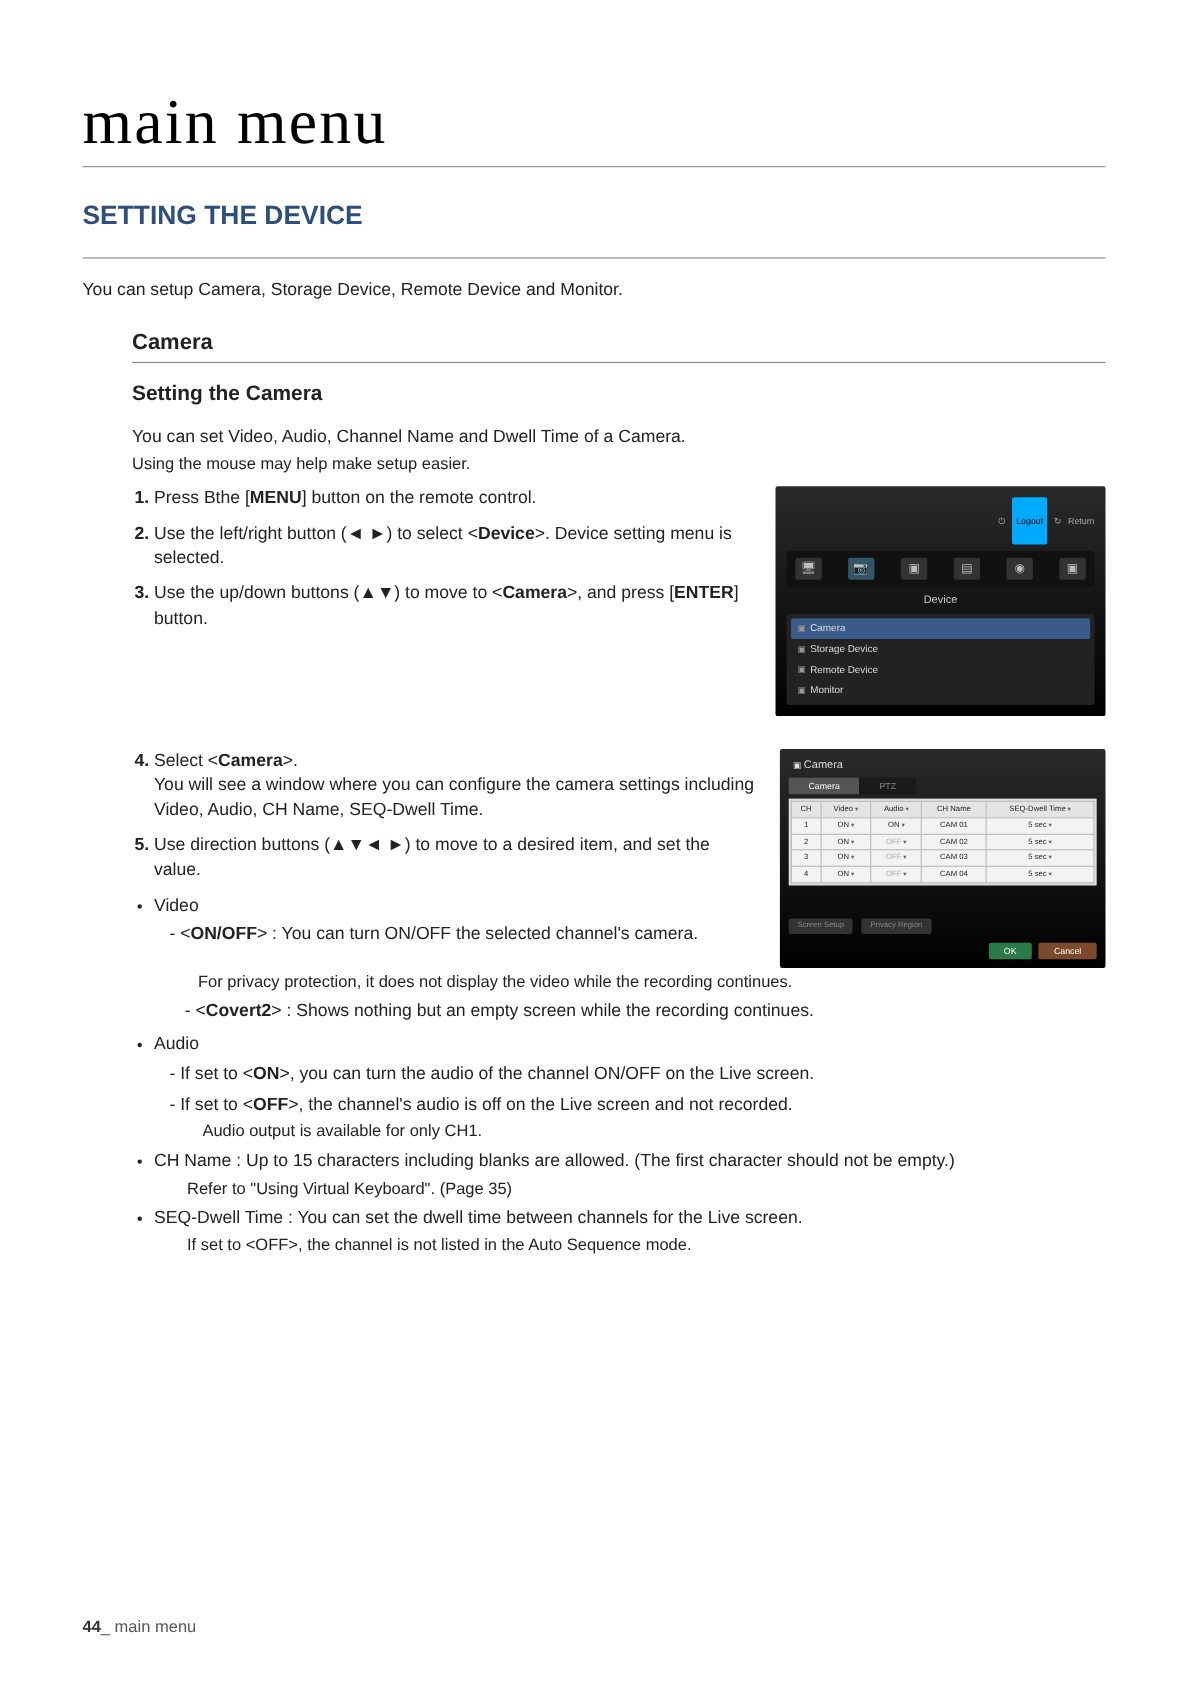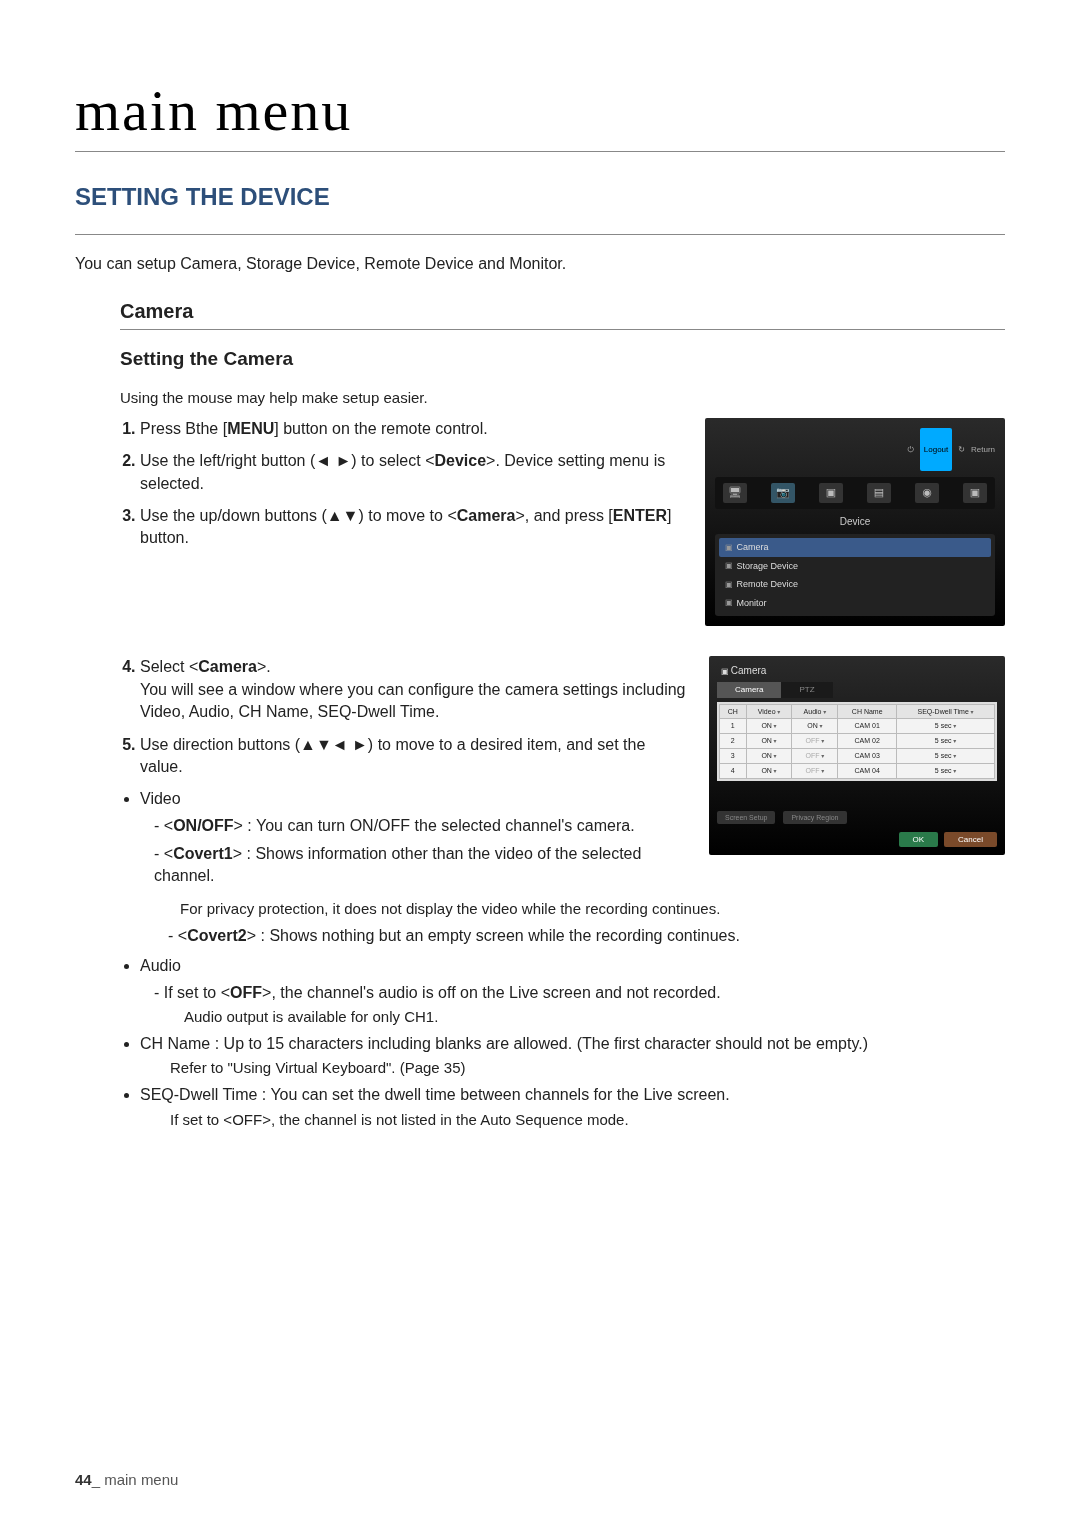--- a/index.html
+++ b/index.html
@@ -289,20 +289,21 @@
 <div class="page-title">main menu</div>
 
 <h2 class="section">SETTING THE DEVICE</h2>
 
 <div class="intro">You can setup Camera, Storage Device, Remote Device and Monitor.</div>
 
 <div class="subsection-wrap">
   <h3 class="subsection">Camera</h3>
   <h4 class="subsub">Setting the Camera</h4>
 
+  <div class="lead">You can set Video, Audio, Channel Name and Dwell Time of a Camera.</div>
   <div class="hint">Using the mouse may help make setup easier.</div>
 
   <div class="row">
     <div class="col-text">
       <ol class="steps">
         <li>
           <span>Press Bthe [</span><b>MENU</b><span>] button on the remote control.</span>
         </li>
         <li>
           <span>Use the left/right button (◄ ►) to select &lt;</span><b>Device</b><span>&gt;. Device setting menu is selected.</span>
@@ -350,23 +351,20 @@
         </li>
         <li>Use direction buttons (▲▼◄ ►) to move to a desired item, and set the value.</li>
       </ol>
 
       <ul class="bullets">
         <li>
           <span>Video</span>
           <ul class="dash-list">
             <li>
               <span>&lt;</span><b>ON/OFF</b><span>&gt; : You can turn ON/OFF the selected channel's camera.</span>
-            </li>
-            <li>
-              <span>&lt;</span><b>Covert1</b><span>&gt; : Shows information other than the video of the selected channel.</span>
             </li>
           </ul>
         </li>
       </ul>
     </div>
     <div class="col-fig">
       <div class="fig2">
         <div class="fig2-title">Camera</div>
         <div class="fig2-tabs">
           <div class="tab active">Camera</div>
@@ -431,20 +429,23 @@
     <li>
       <span>&lt;</span><b>Covert2</b><span>&gt; : Shows nothing but an empty screen while the recording continues.</span>
     </li>
   </ul>
 
   <ul class="bullets">
     <li>
       <span>Audio</span>
       <ul class="dash-list">
         <li>
+          <span>If set to &lt;</span><b>ON</b><span>&gt;, you can turn the audio of the channel ON/OFF on the Live screen.</span>
+        </li>
+        <li>
           <span>If set to &lt;</span><b>OFF</b><span>&gt;, the channel's audio is off on the Live screen and not recorded.</span>
           <div class="note">Audio output is available for only CH1.</div>
         </li>
       </ul>
     </li>
     <li>
       <span>CH Name : Up to 15 characters including blanks are allowed. (The first character should not be empty.)</span>
       <div class="note">
         <span>Refer to "</span><span>Using Virtual Keyboard</span><span>". (Page 35)</span>
       </div>

